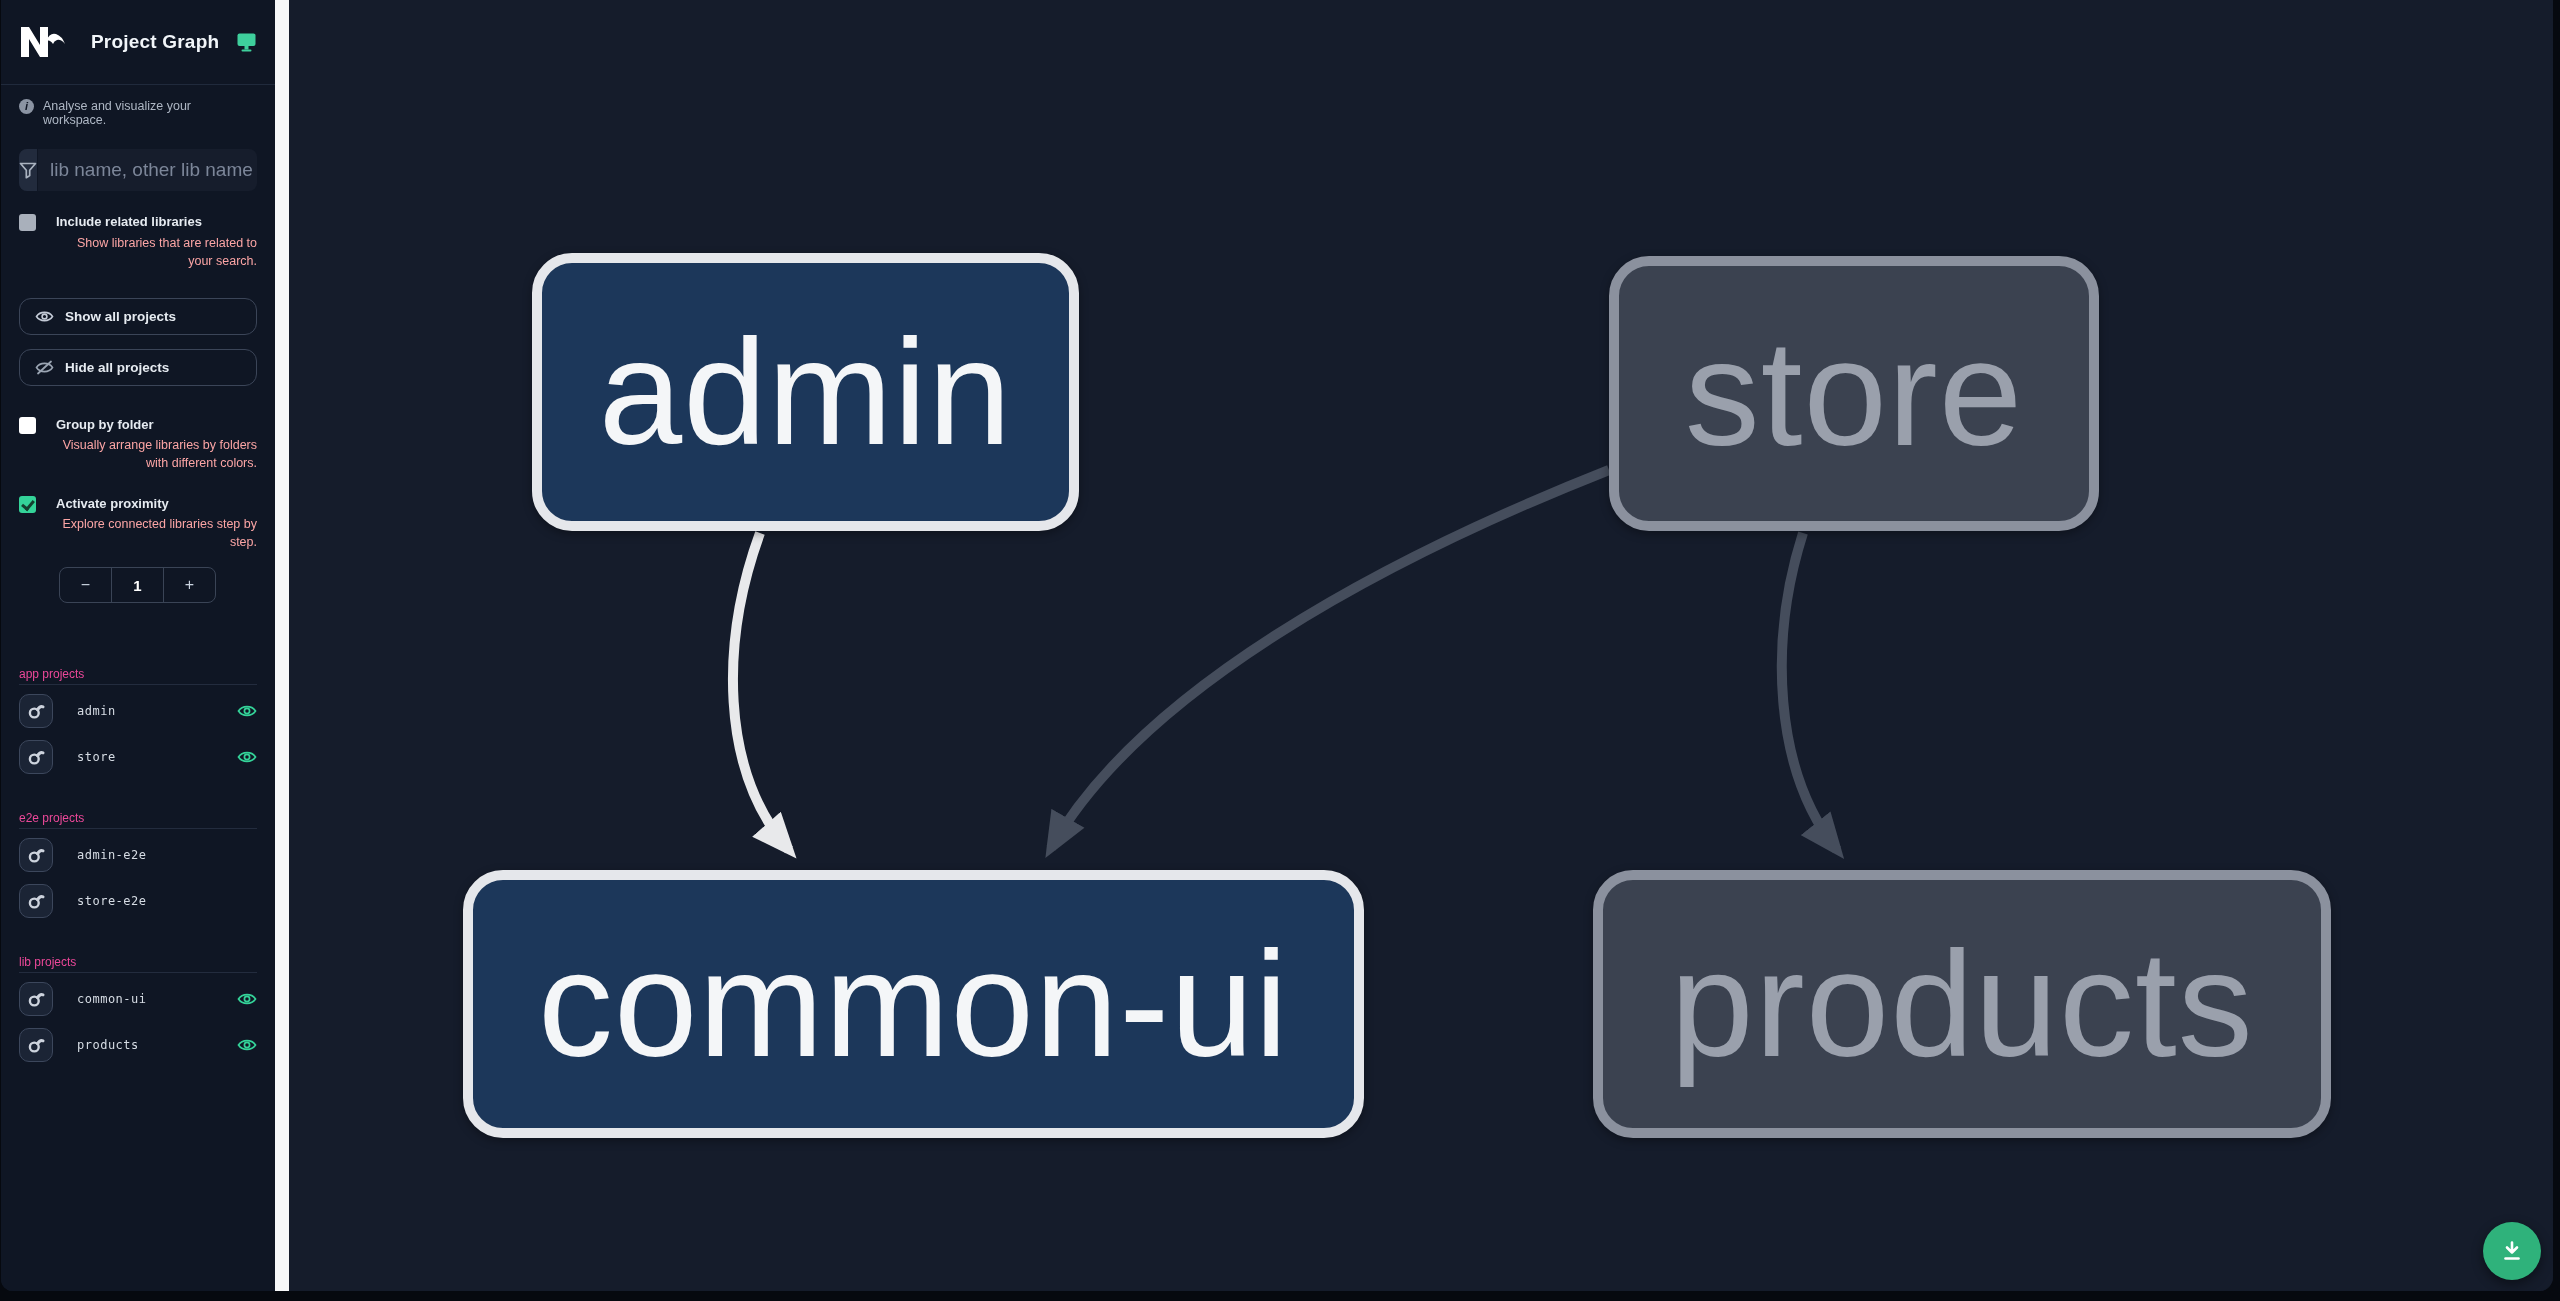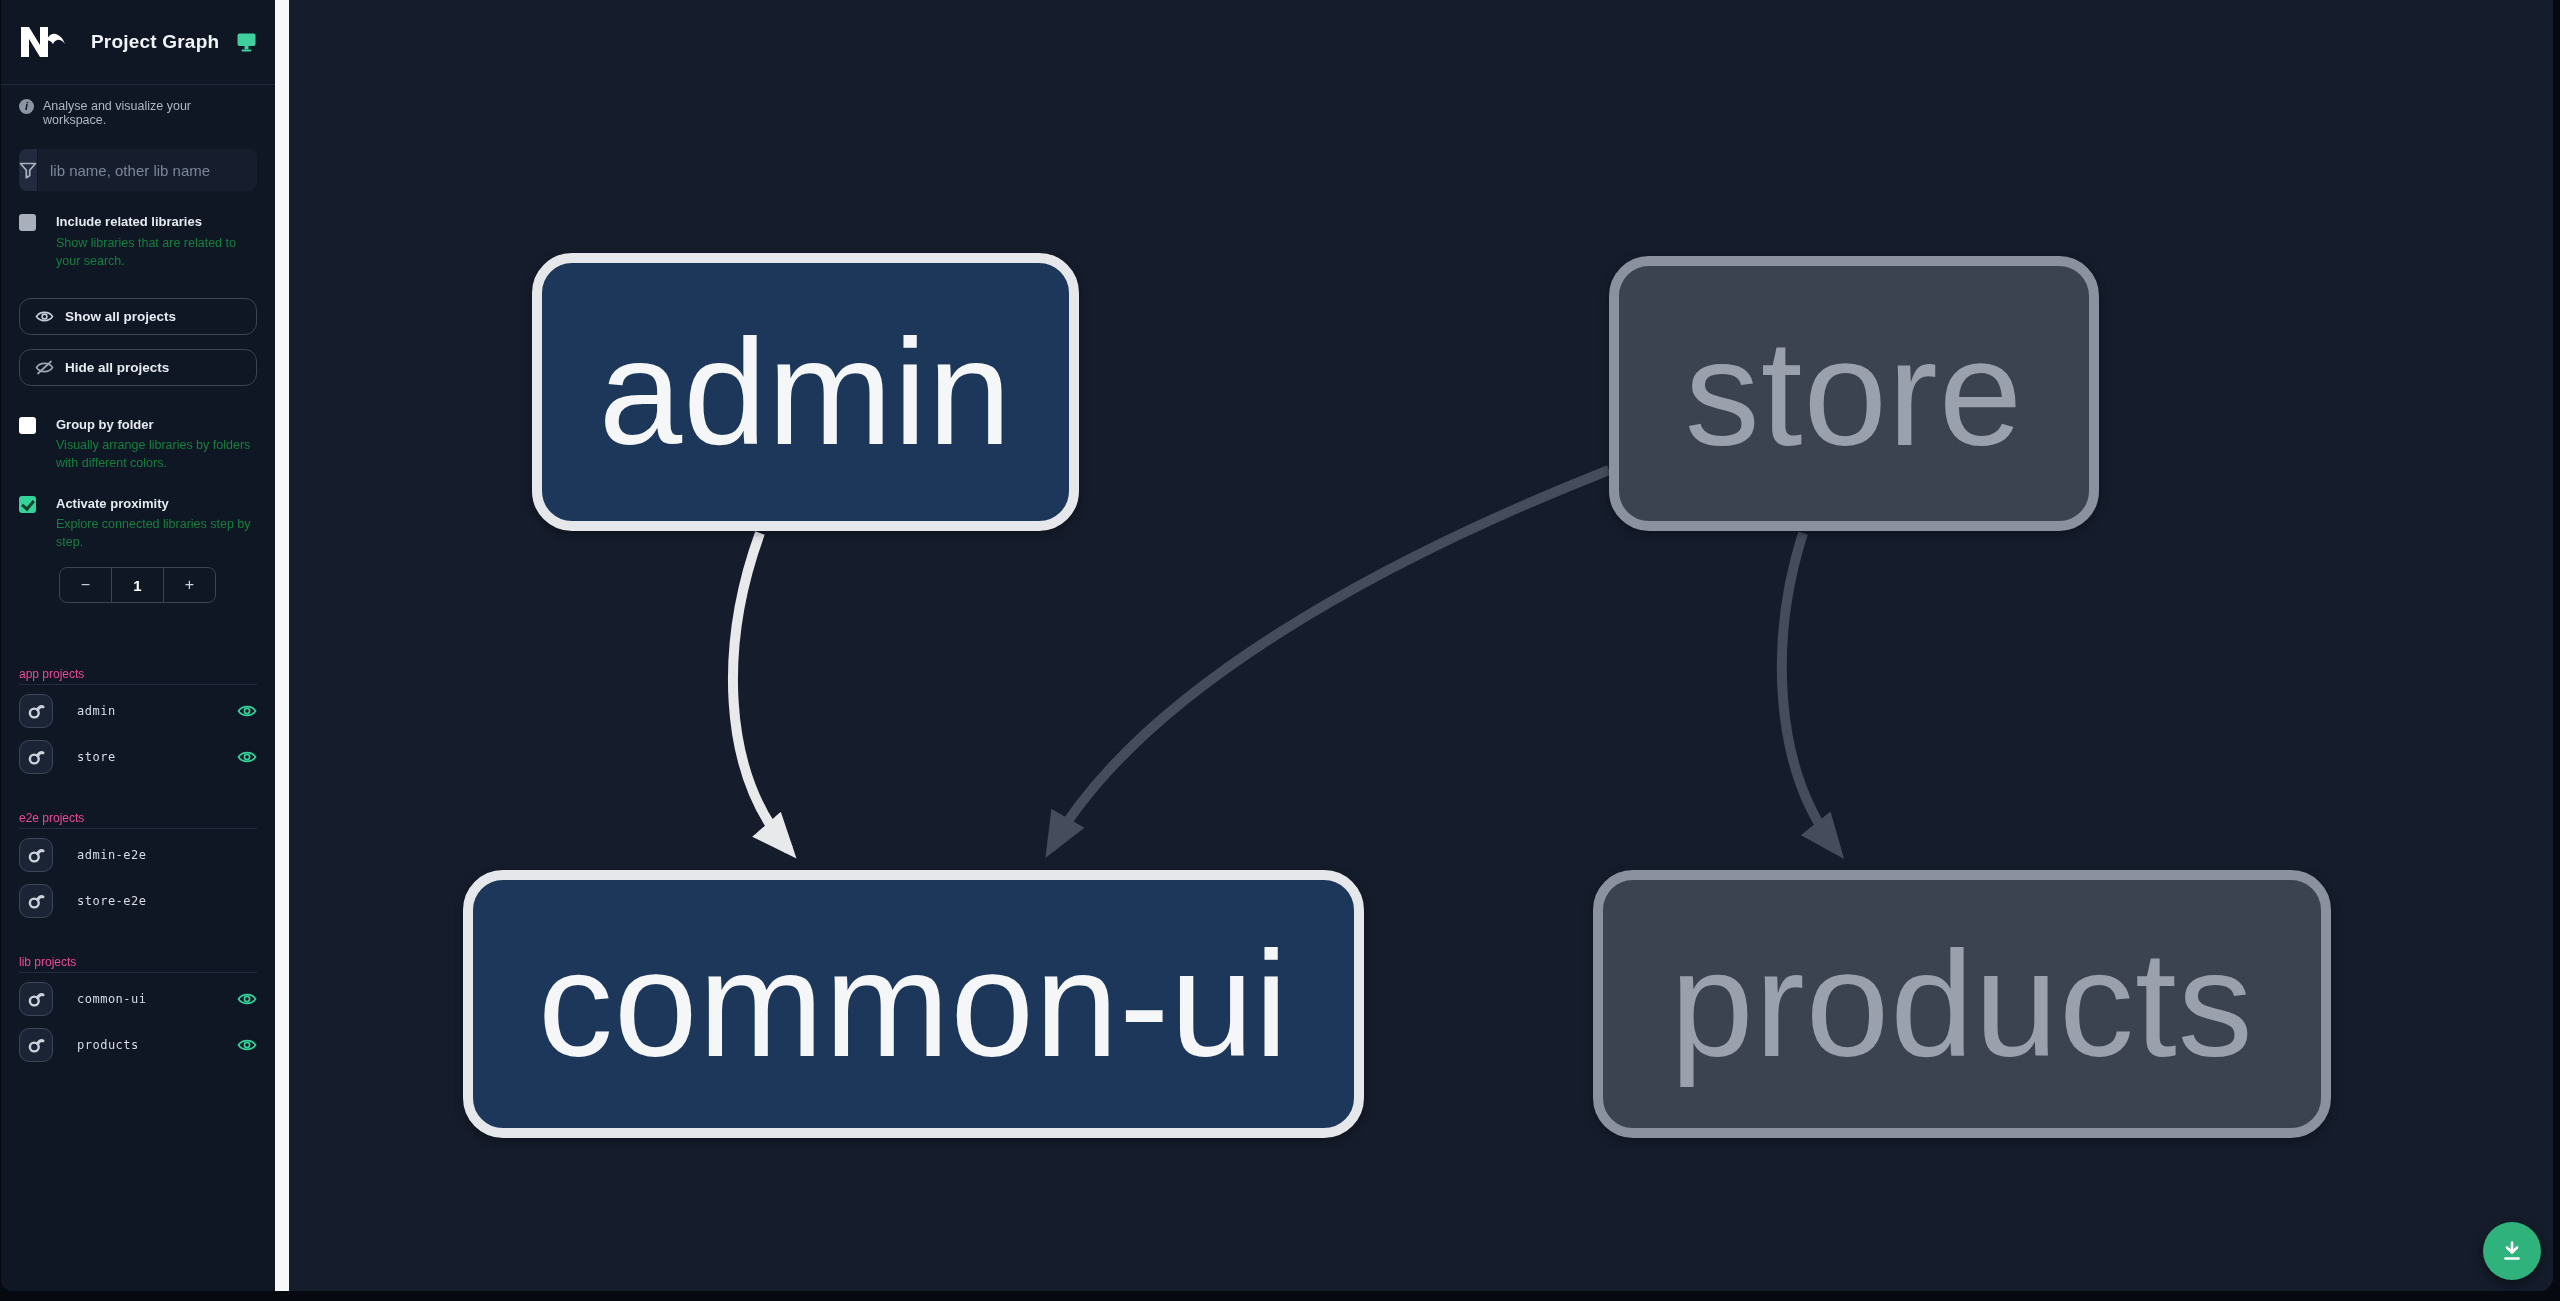--- a/index.html
+++ b/index.html
@@ -18,32 +18,32 @@
   .tagline { display:flex; gap:9px; padding:14px 18px 2px; align-items:flex-start;
              font-size:12.5px; color:#aeb7c4; }
   .info-i { flex:0 0 15px; width:15px; height:15px; border-radius:50%; background:#8b94a3;
             color:#0f1624; font-size:11px; font-weight:700; font-style:italic;
             display:flex; align-items:center; justify-content:center; line-height:1; }
   .search { margin:20px 18px 0; height:42px; display:flex; border-radius:8px; overflow:hidden;
             background:#161d2c; }
   .search-iconbox { width:46px; background:#222b3d; display:flex; align-items:center;
                     justify-content:center; border-right:1px solid #0f1624; }
   .search input { flex:1; background:transparent; border:none; outline:none; color:#0ea5e9;
-                  font-size:15px; padding:0 12px; font-family:"Liberation Sans",sans-serif; }
+                  font-size:19px; padding:0 12px; font-family:"Liberation Sans",sans-serif; }
   .search input::placeholder { color:#7c8699; }
 
   .opt { display:flex; gap:20px; padding:0 18px; margin-top:22px; align-items:flex-start; }
   .cbox { flex:0 0 17px; width:17px; height:17px; border-radius:3px; margin-top:1px; position:relative; }
   .cbox.gray { background:#a9b0bb; }
   .cbox.white { background:#ffffff; }
   .cbox.checked { background:#34d399; }
   .cbox.checked::after { content:""; position:absolute; left:5px; top:2px; width:5px; height:9px;
                          border:solid #14402f; border-width:0 3px 3px 0; transform:rotate(40deg); }
   .opt-label { font-size:13px; font-weight:700; color:#e6ebf1; line-height:1.35; }
-  .opt-desc  { font-size:12.5px; color:#15803d; line-height:1.45; margin-top:3px; max-width:204px; }
+  .opt-desc  { font-size:12.5px; color:#fca5a5; line-height:1.45; margin-top:3px; max-width:204px;text-align:right; }
 
   .sb-btn { margin:14px 18px 0; height:37px; display:flex; align-items:center; gap:11px;
             padding:0 15px; border:1px solid #3b4558; border-radius:12px; background:transparent;
             color:#e6ebf1; font-size:13.5px; font-weight:700; cursor:pointer;
             font-family:"Liberation Sans",sans-serif; }
   .sb-btn:first-of-type { margin-top:28px; }
 
   .stepper { margin:16px 0 0 58px; width:157px; height:36px; display:flex;
              border:1px solid #3a4456; border-radius:8px; overflow:hidden; }
   .stepper > * { flex:1; display:flex; align-items:center; justify-content:center;

